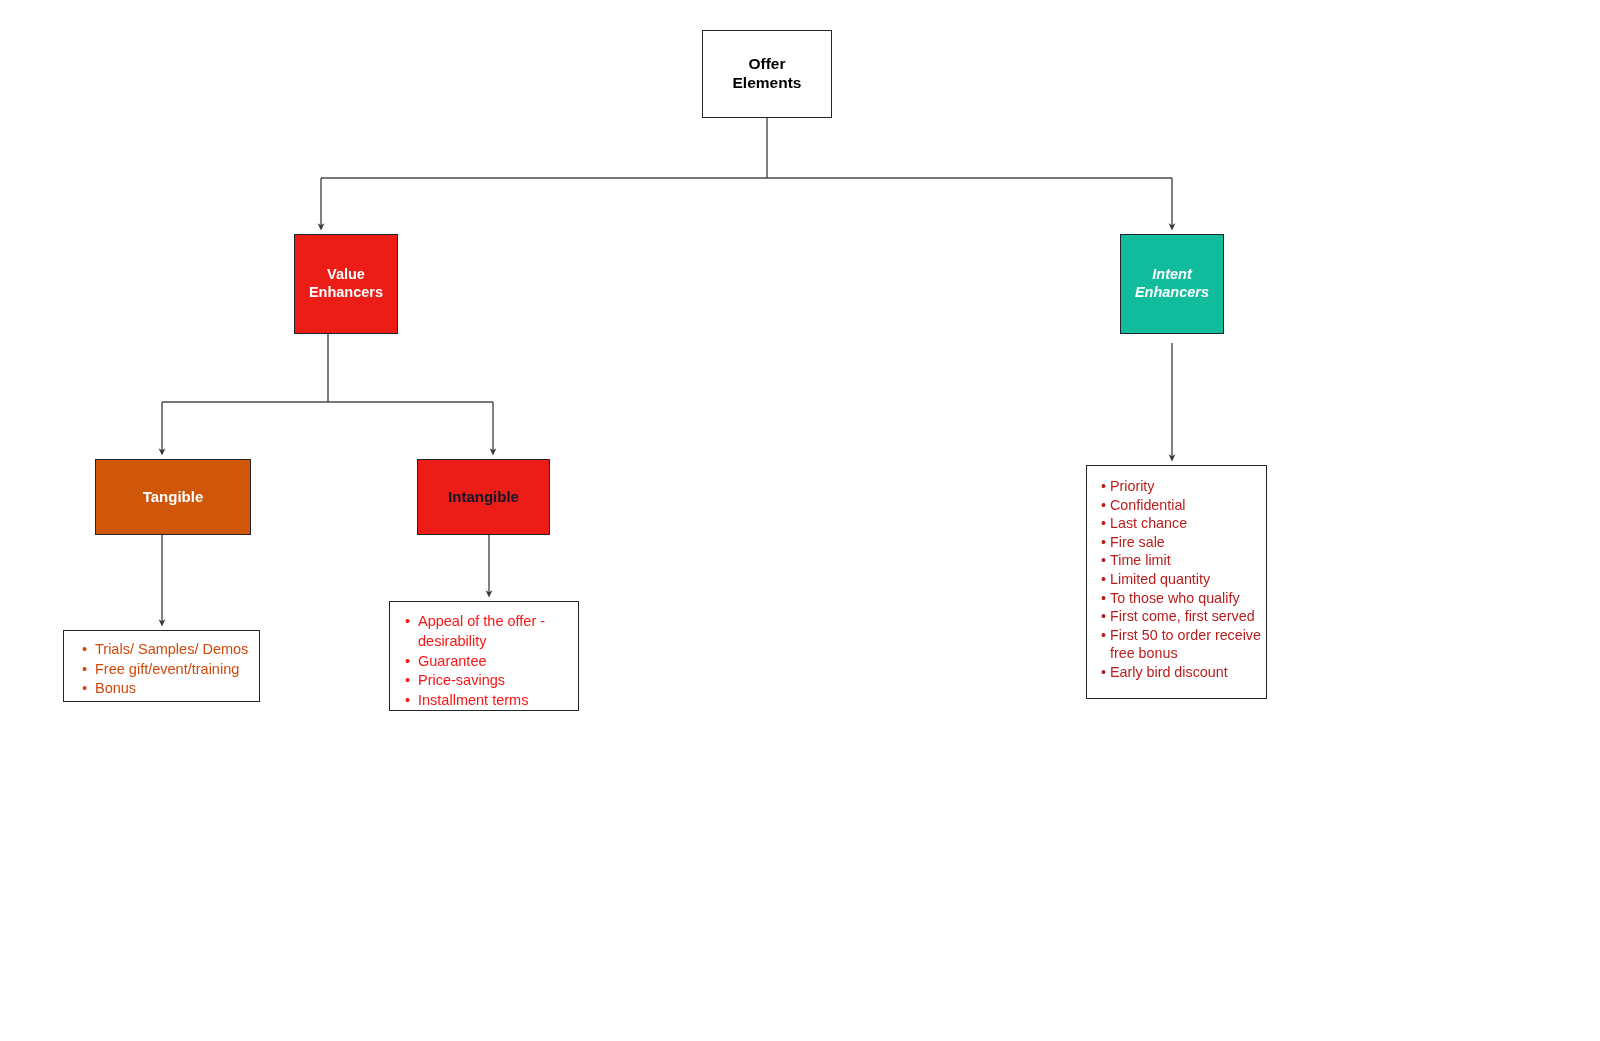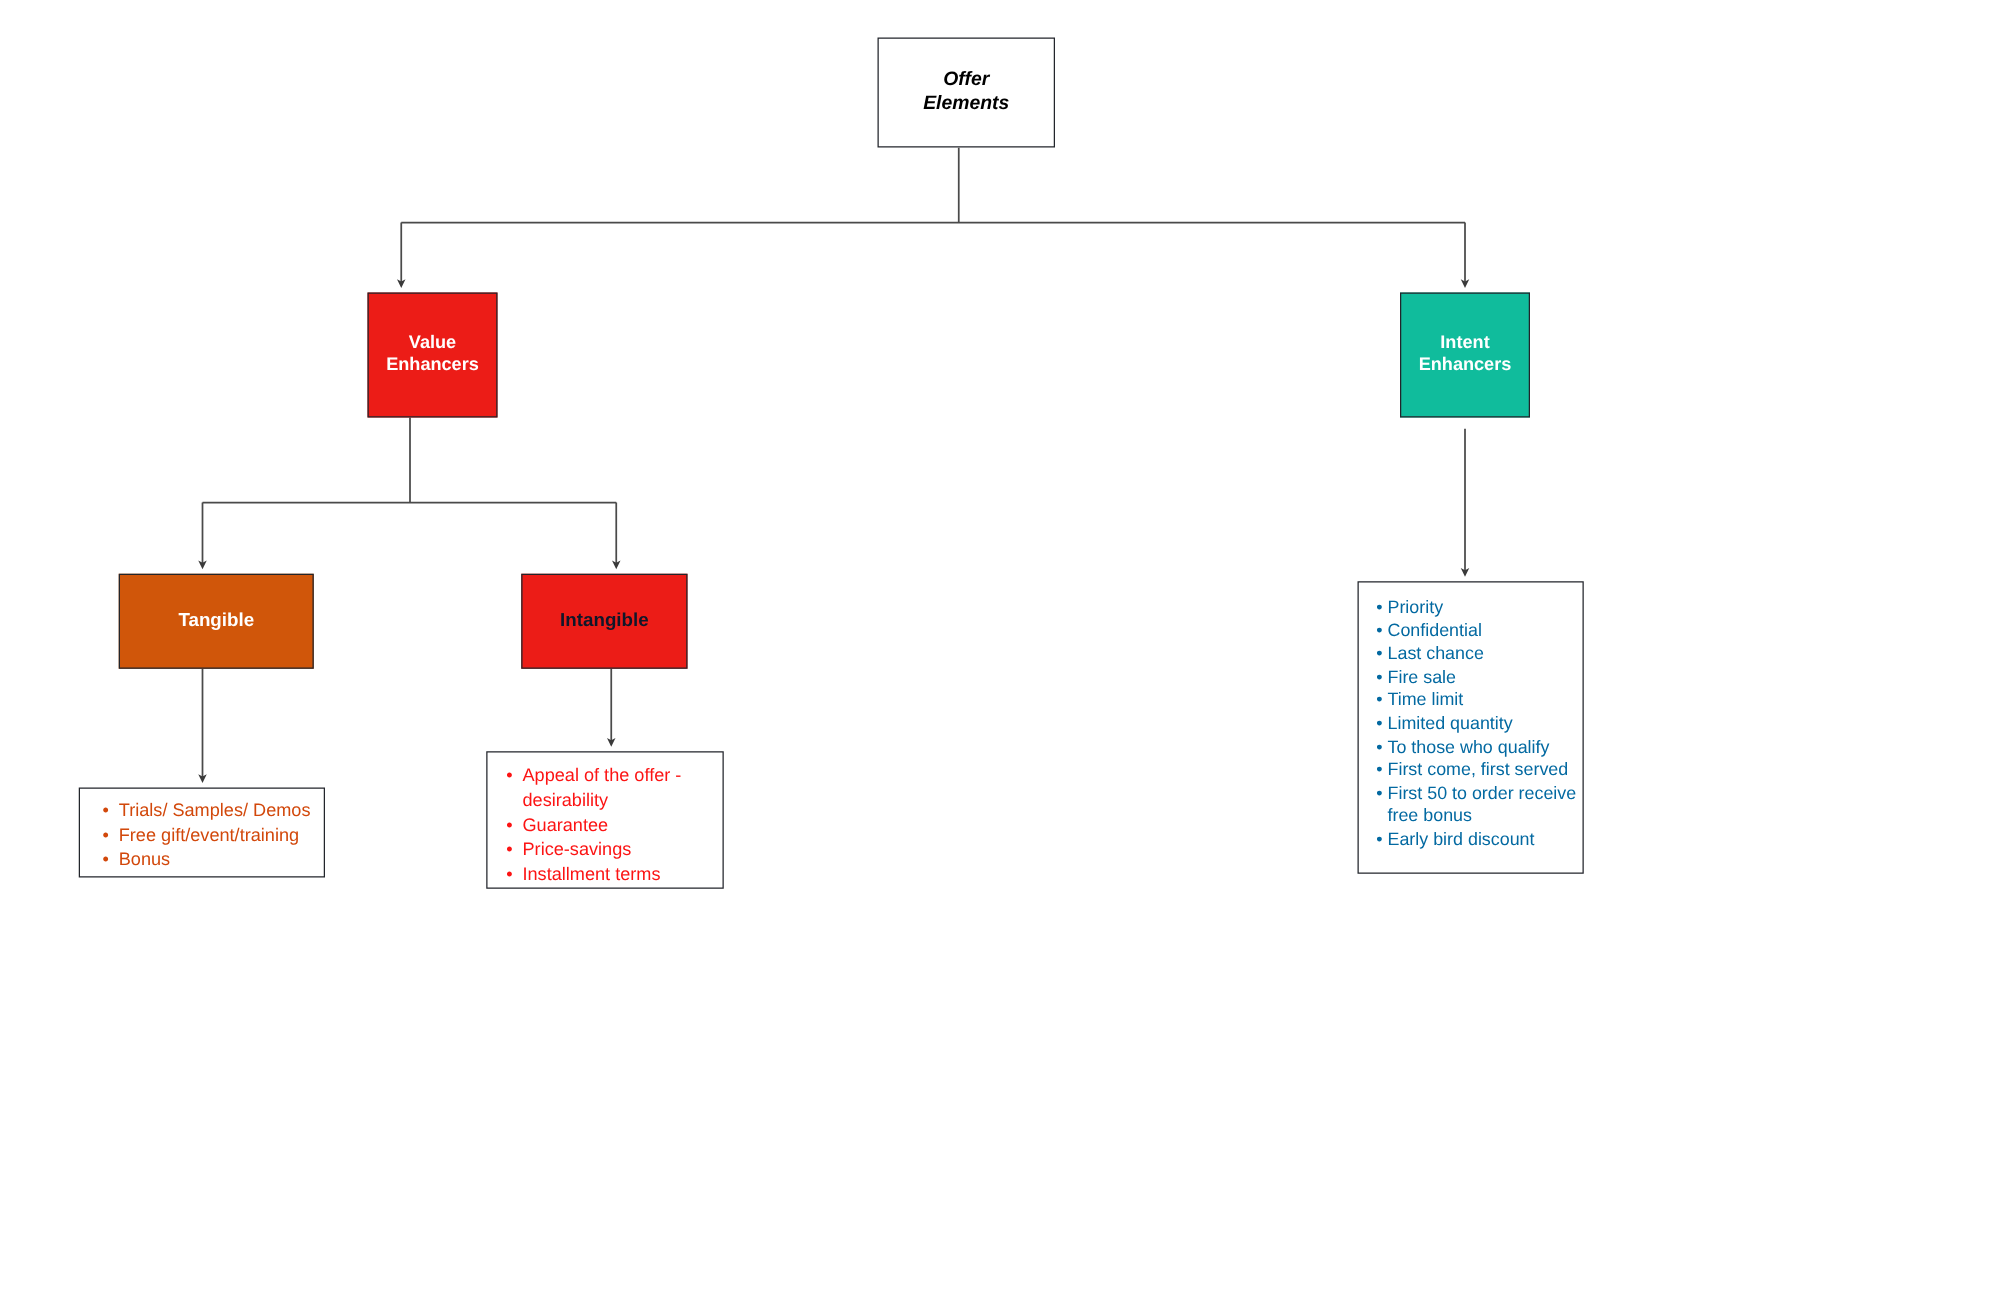--- a/index.html
+++ b/index.html
@@ -35,24 +35,23 @@
   .node-title {
     font-weight: bold;
     line-height: 1.22;
     white-space: pre-line;
   }
 
   
   #node-root {
     left: 702px;
     top: 30px;
-    width: 142px;
+    width: 130px;
     height: 88px;
     background: #ffffff;
-    font-style: italic;
   }
   #node-root .node-title {
     color: #000000;
     font-size: 15.5px;
   }
 
   
   #node-value {
     left: 294px;
     top: 234px;
@@ -65,20 +64,21 @@
     font-size: 14.5px;
   }
 
   
   #node-intent {
     left: 1120px;
     top: 234px;
     width: 104px;
     height: 100px;
     background: #10bc9c;
+    font-style: italic;
   }
   #node-intent .node-title {
     color: #ffffff;
     font-size: 14.5px;
   }
 
   
   #node-tangible {
     left: 95px;
     top: 459px;
@@ -162,21 +162,21 @@
   }
 
   #box-intent-list {
     left: 1086px;
     top: 465px;
     width: 181px;
     height: 234px;
     padding: 11px 5px 5px 14px;
   }
   #box-intent-list li {
-    color: #0369a1;
+    color: #b91c1c;
     font-size: 14.3px;
     line-height: 18.6px;
     padding-left: 9px;
   }
   #box-intent-list li::before {
     left: 0px;
     top: 0px;
   }
 </style>
 </head>

